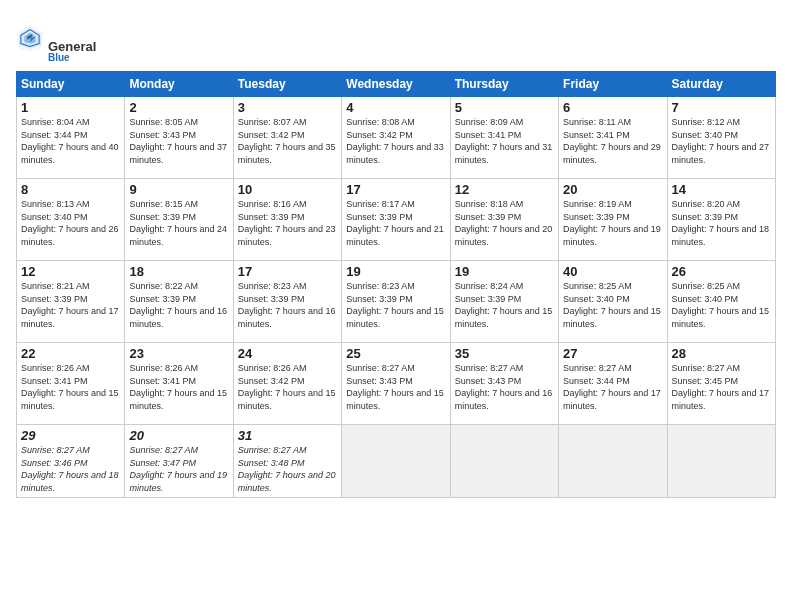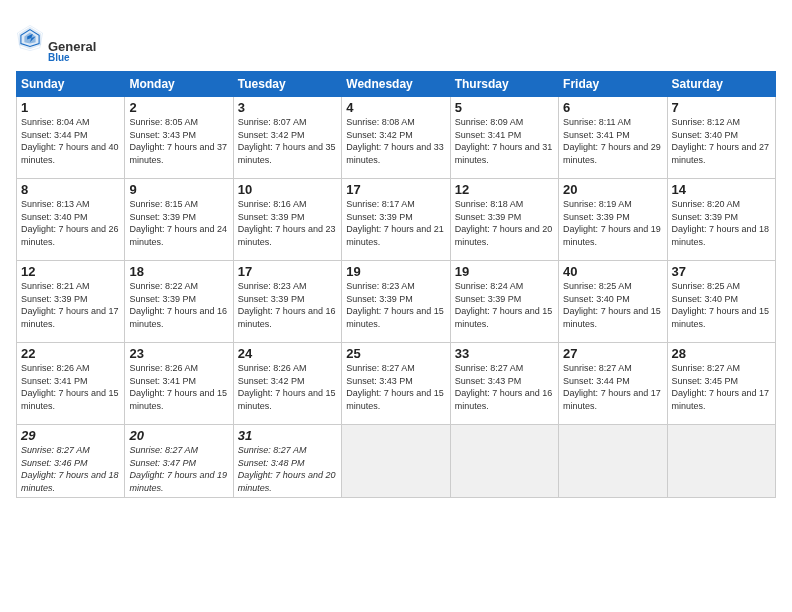--- a/index.html
+++ b/index.html
@@ -215,21 +215,21 @@
           </td>
           <td>
             <span class="day-num">19</span>
             <div class="day-info">Sunrise: 8:24 AM<br>Sunset: 3:39 PM<br>Daylight: 7 hours and 15 minutes.</div>
           </td>
           <td>
             <span class="day-num">40</span>
             <div class="day-info">Sunrise: 8:25 AM<br>Sunset: 3:40 PM<br>Daylight: 7 hours and 15 minutes.</div>
           </td>
           <td>
-            <span class="day-num">37</span>
+            <span class="day-num">26</span>
             <div class="day-info">Sunrise: 8:25 AM<br>Sunset: 3:40 PM<br>Daylight: 7 hours and 15 minutes.</div>
           </td>
         </tr>
         <tr>
           <td>
             <span class="day-num">22</span>
             <div class="day-info">Sunrise: 8:26 AM<br>Sunset: 3:41 PM<br>Daylight: 7 hours and 15 minutes.</div>
           </td>
           <td>
             <span class="day-num">23</span>
@@ -237,21 +237,21 @@
           </td>
           <td>
             <span class="day-num">24</span>
             <div class="day-info">Sunrise: 8:26 AM<br>Sunset: 3:42 PM<br>Daylight: 7 hours and 15 minutes.</div>
           </td>
           <td>
             <span class="day-num">25</span>
             <div class="day-info">Sunrise: 8:27 AM<br>Sunset: 3:43 PM<br>Daylight: 7 hours and 15 minutes.</div>
           </td>
           <td>
-            <span class="day-num">33</span>
+            <span class="day-num">35</span>
             <div class="day-info">Sunrise: 8:27 AM<br>Sunset: 3:43 PM<br>Daylight: 7 hours and 16 minutes.</div>
           </td>
           <td>
             <span class="day-num">27</span>
             <div class="day-info">Sunrise: 8:27 AM<br>Sunset: 3:44 PM<br>Daylight: 7 hours and 17 minutes.</div>
           </td>
           <td>
             <span class="day-num">28</span>
             <div class="day-info">Sunrise: 8:27 AM<br>Sunset: 3:45 PM<br>Daylight: 7 hours and 17 minutes.</div>
           </td>

